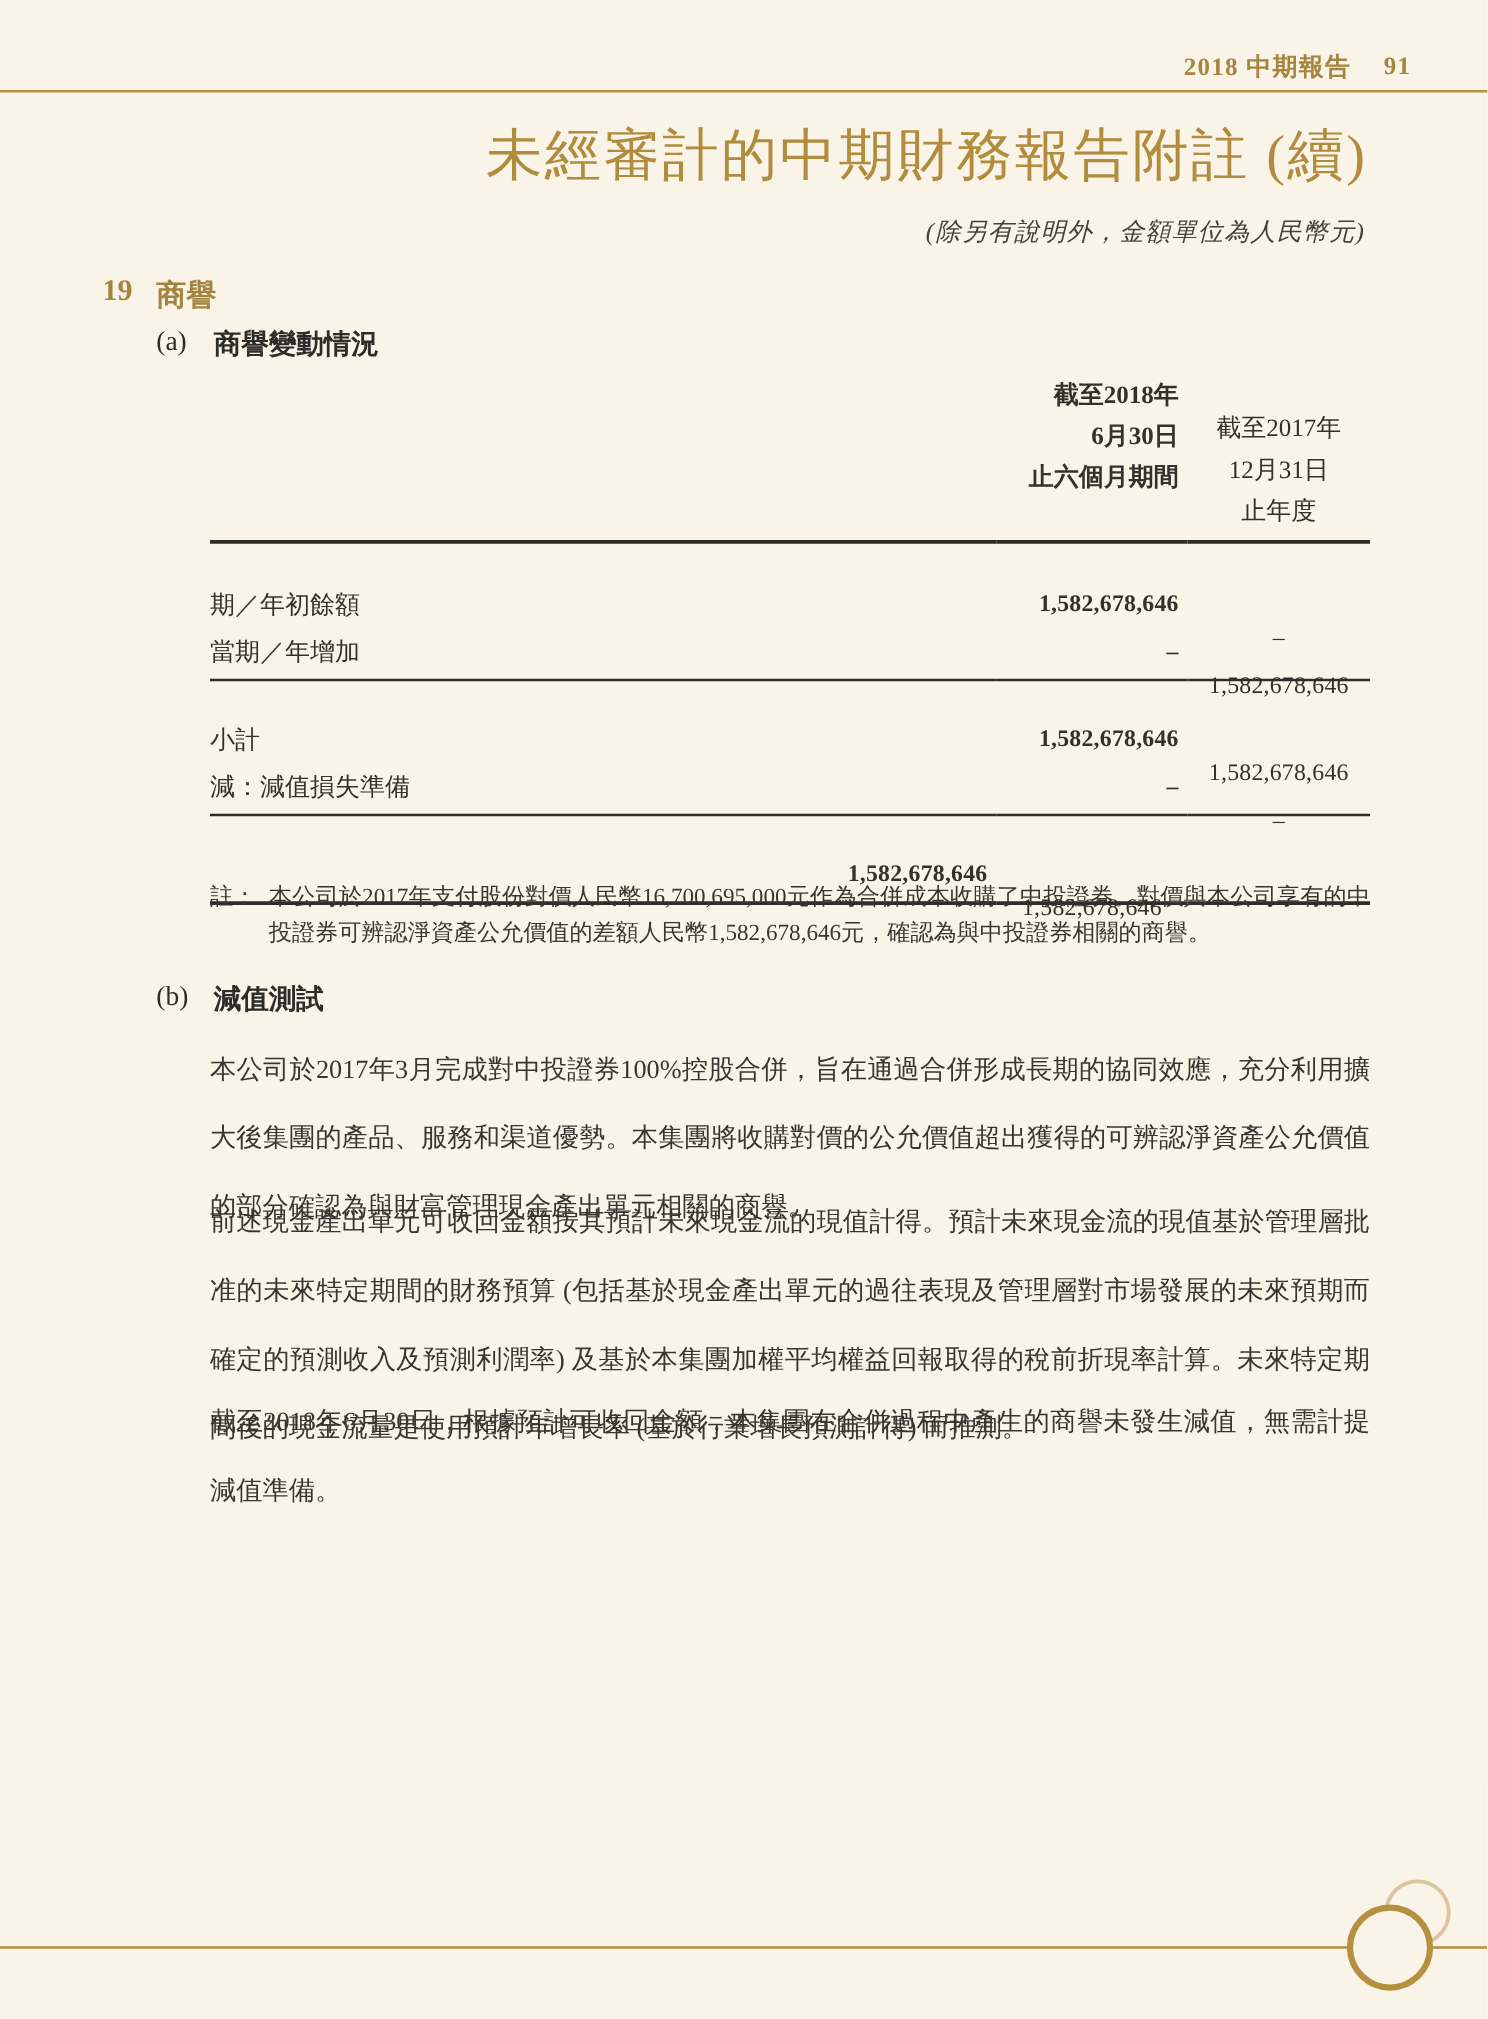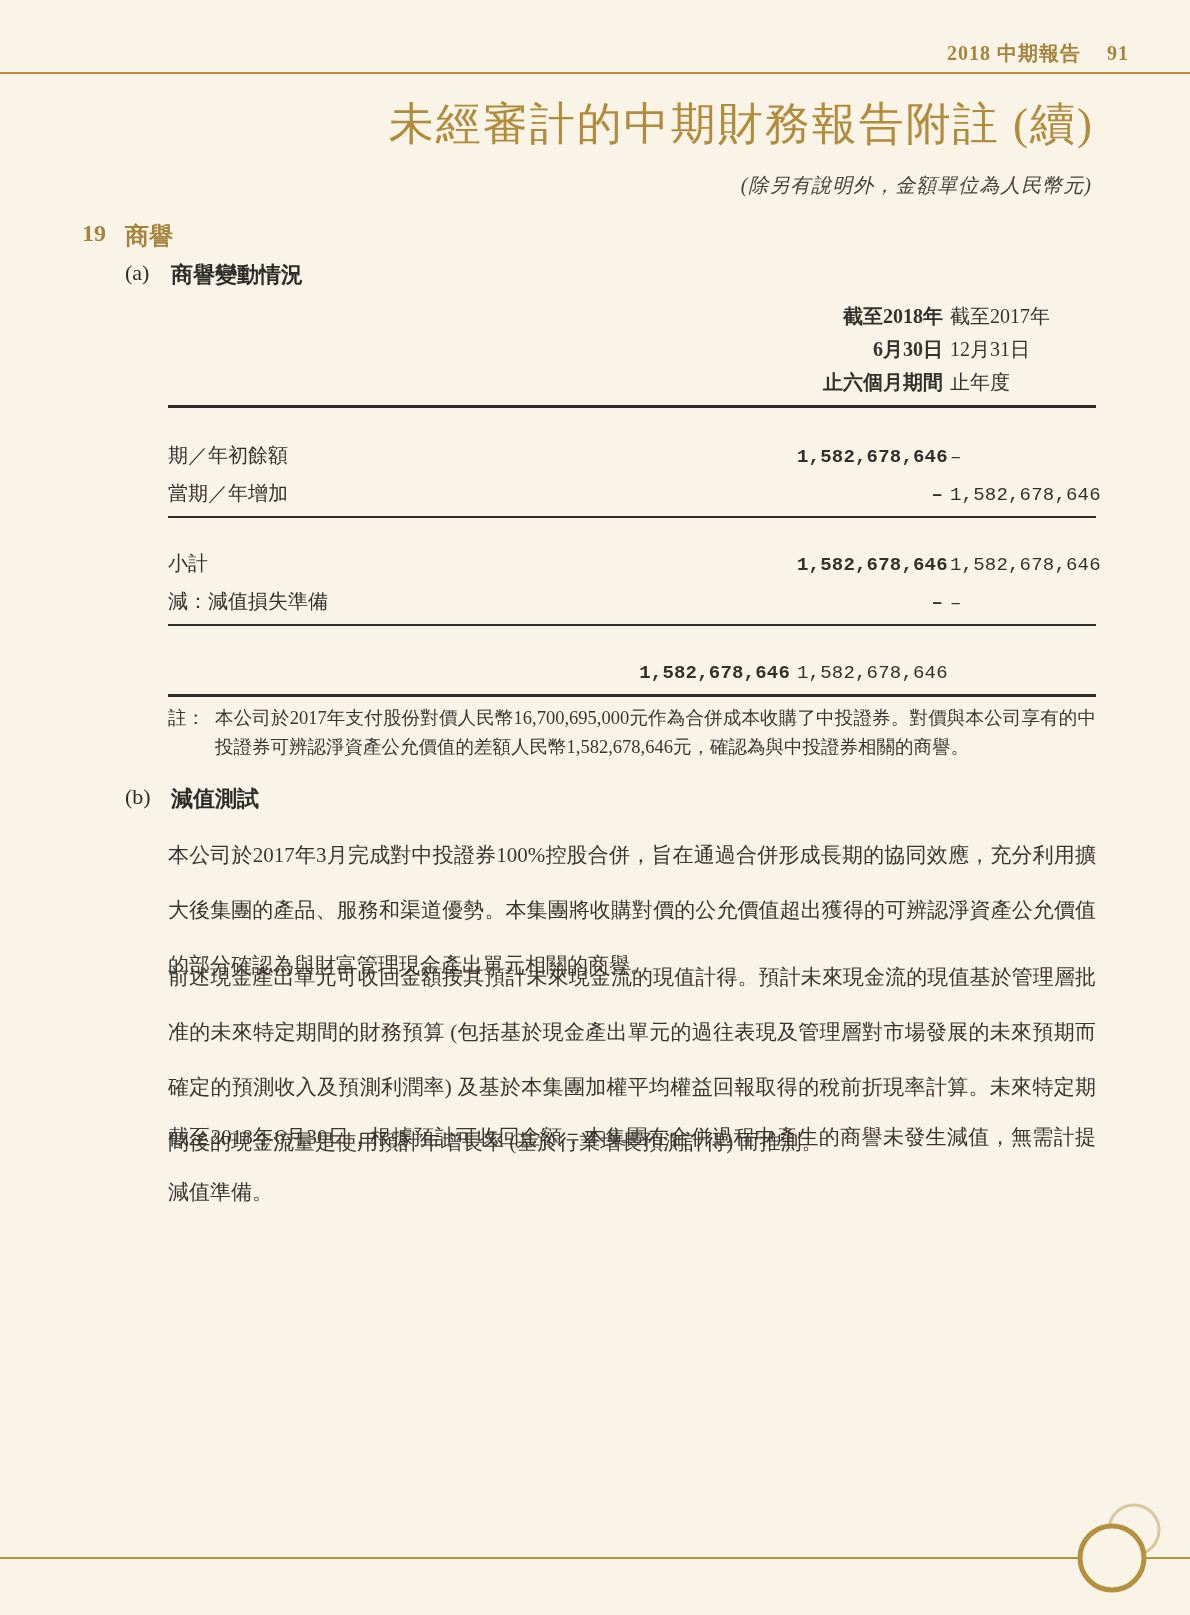--- a/index.html
+++ b/index.html
@@ -32,27 +32,27 @@
   .sec .num{width:43px;}
   .sub{position:absolute;left:125px;display:flex;font-size:22px;color:#2e2c28;}
   .sub .lbl{width:46px;font-weight:normal;}
   .sub .ttl{font-weight:bold;}
   .sub-a{top:260px;}
   .sub-b{top:784px;}
   
   .gwtable{position:absolute;top:300px;left:168px;width:928px;font-size:20px;color:#33312c;}
   .trow{display:grid;grid-template-columns:1fr 153px 146px;column-gap:0;}
   .c1{text-align:right;padding-right:7px;}
-  .c2{text-align:left;}
+  .c2{text-align:center;margin-top:27px;}
   .bold{font-weight:bold;}
   .thead .hcell{line-height:33px;white-space:nowrap;}
   .rule .seg{border-top:2px solid #2f2d29;height:0;}
   .rule-thick .seg{border-top:3px solid #2f2d29;}
   .rule-head{margin-top:6px;}
-  .drow{height:38px;line-height:38px;font-family:Liberation Mono, monospace;}
+  .drow{height:38px;line-height:38px;}
   .sp30{height:30px;}
   .sp28{height:28px;}
   .sp2{height:2px;}
   .num-cell{font-size:19px;letter-spacing:.2px;}
   
   .note{position:absolute;top:704px;left:168px;width:928px;display:flex;font-size:18.5px;line-height:29px;color:#393631;}
   .note .nlbl{width:47px;flex:none;}
   .note .ntext{flex:1;text-align:justify;}
   
   .para{position:absolute;left:168px;width:928px;font-size:21px;line-height:55px;text-align:justify;color:#393631;}

